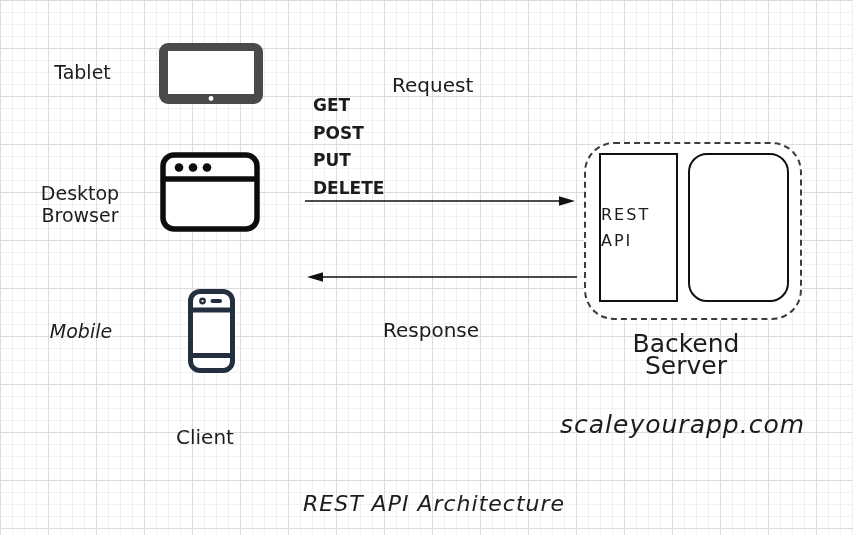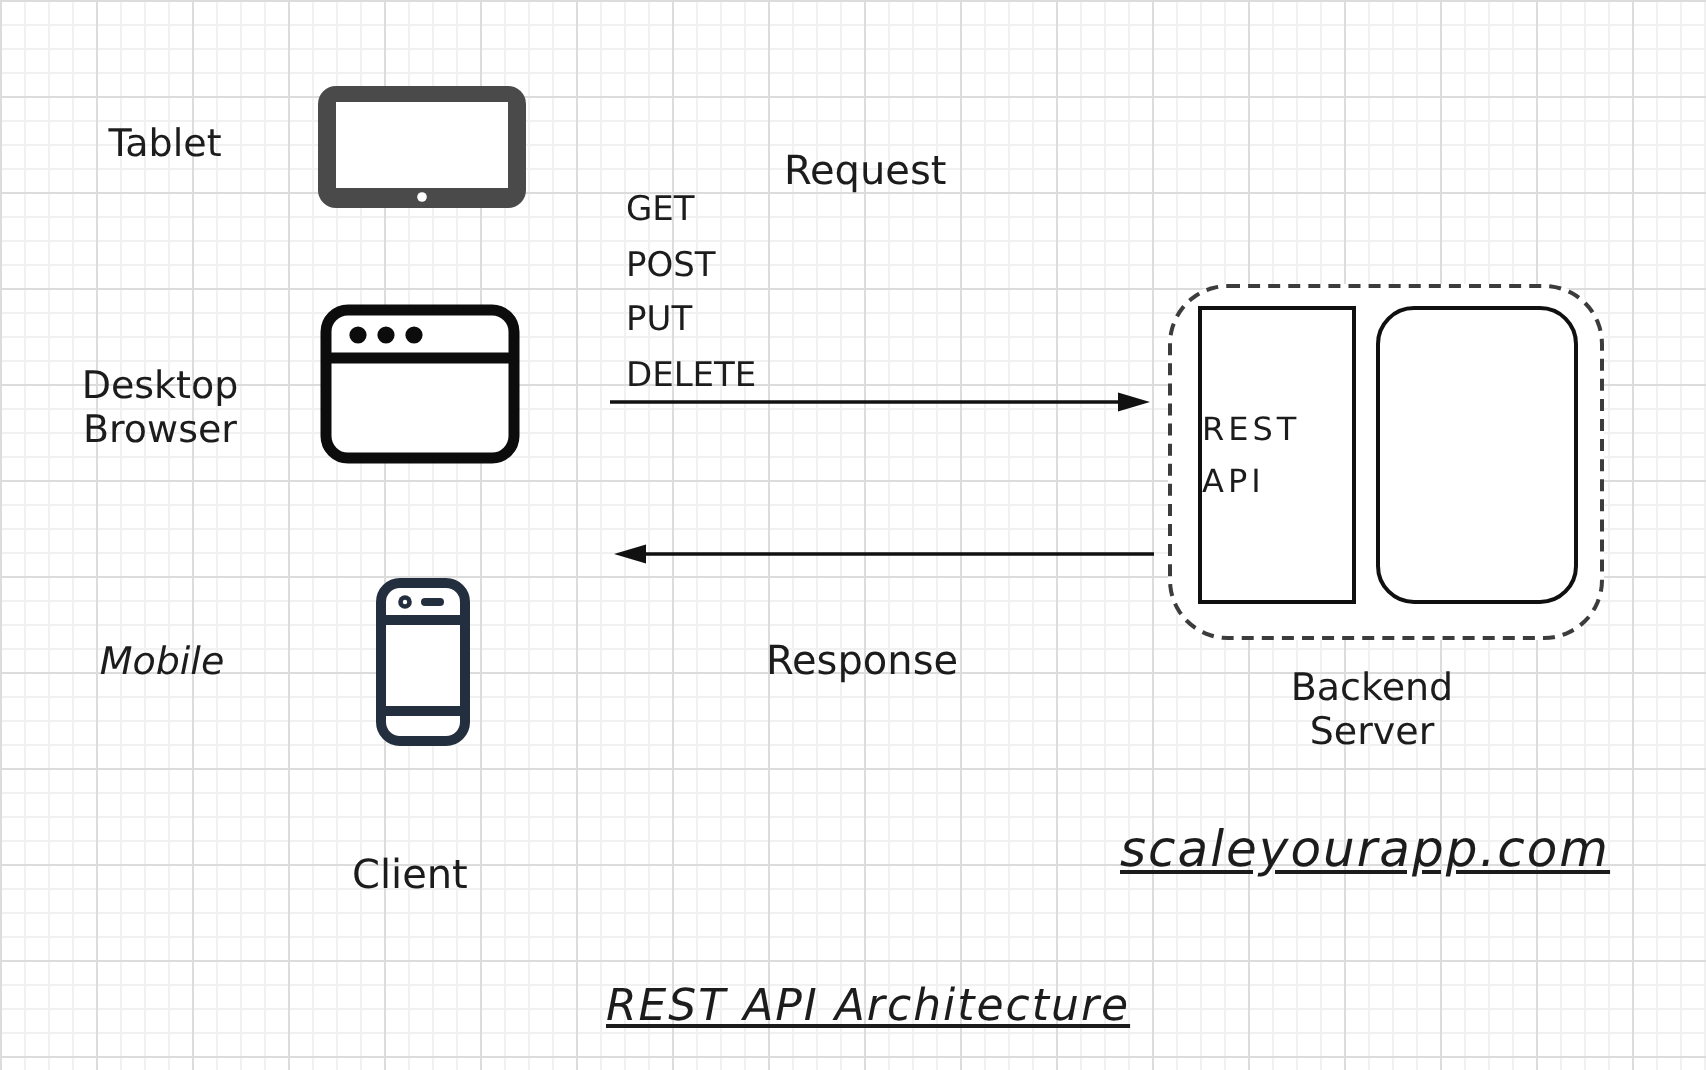--- a/index.html
+++ b/index.html
@@ -14,26 +14,25 @@
       linear-gradient(to right, #f1f1f1 1px, transparent 1px),
       linear-gradient(to bottom, #f1f1f1 1px, transparent 1px);
     background-size: 48px 48px, 48px 48px, 12px 12px, 12px 12px;
     font-family: "DejaVu Sans", sans-serif;
     color: #1c1c1c;
     overflow: hidden;
   }
   .abs { position: absolute; }
   .lbl { font-size: 19px; line-height: 21.5px; text-align: center; }
   .txt { font-size: 20px; white-space: nowrap; }
-  .methods { font-size: 17px; line-height: 27.5px; }
+  .methods { font-size: 17px; line-height: 27.5px; font-weight: bold; }
   .hand {
     font-style: italic;
     letter-spacing: 1px;
     white-space: nowrap;
-    text-decoration: underline;
   }
   .backend-outline {
     left: 584px; top: 142px;
     width: 214px; height: 174px;
     border: 2px dashed #3c3c3c;
     border-radius: 30px;
     background: #ffffff;
   }
   .rest-api-box {
     left: 599px; top: 153px;
@@ -51,21 +50,21 @@
   .server-box {
     left: 688px; top: 153px;
     width: 97px; height: 145px;
     border: 2px solid #101010;
     border-radius: 19px;
     background: #ffffff;
   }
   .backend-caption {
     left: 632px; top: 333px;
     width: 108px;
-    font-size: 19px;
+    font-size: 25px;
     line-height: 22px;
     text-align: center;
   }
   .watermark {
     left: 560px; top: 410px;
     font-size: 25px;
     font-weight: 500;
   }
   .main-title {
     left: 303px; top: 491px;

